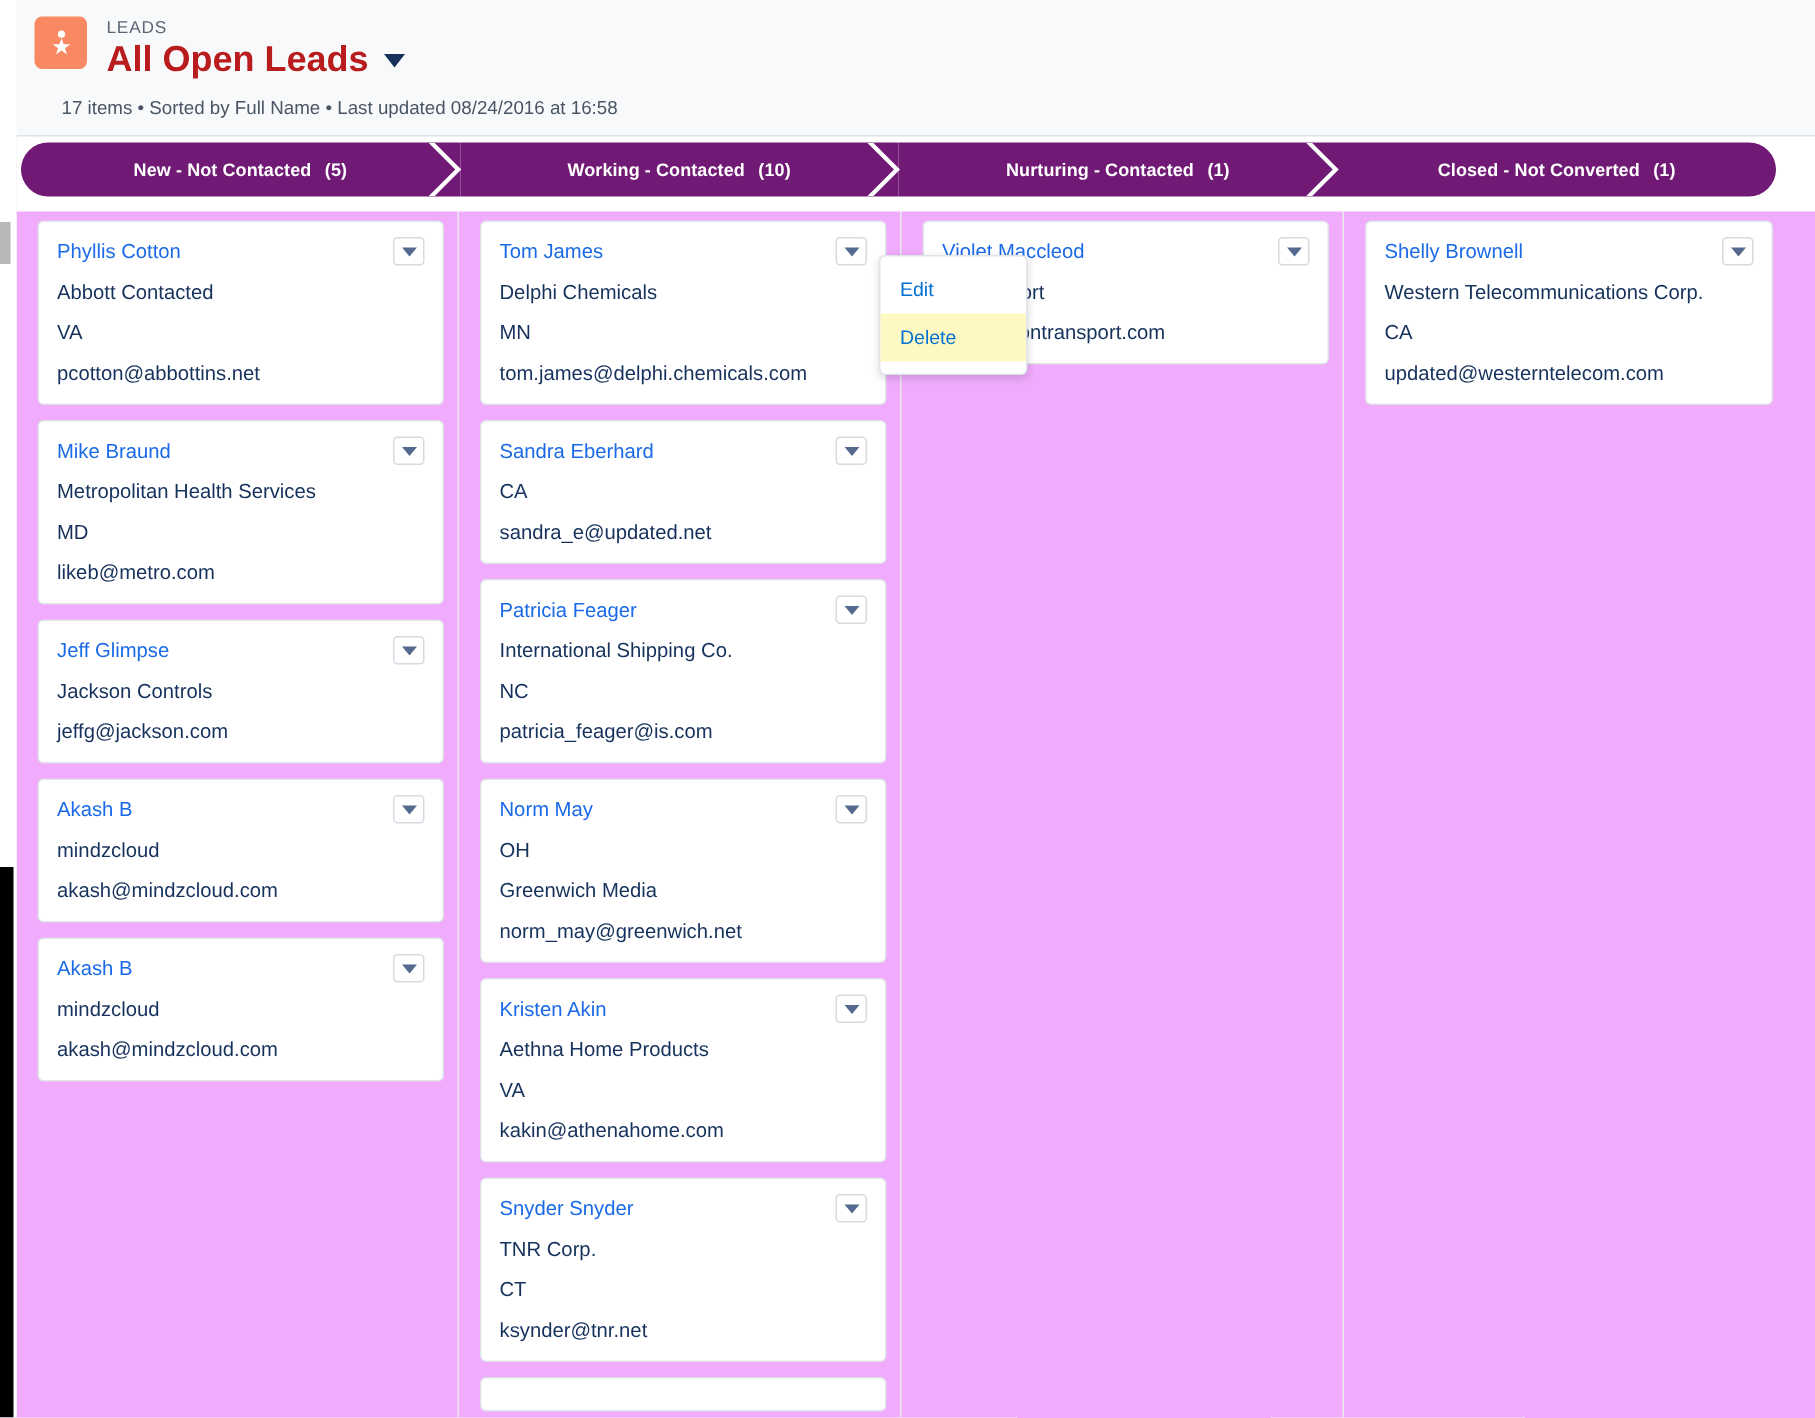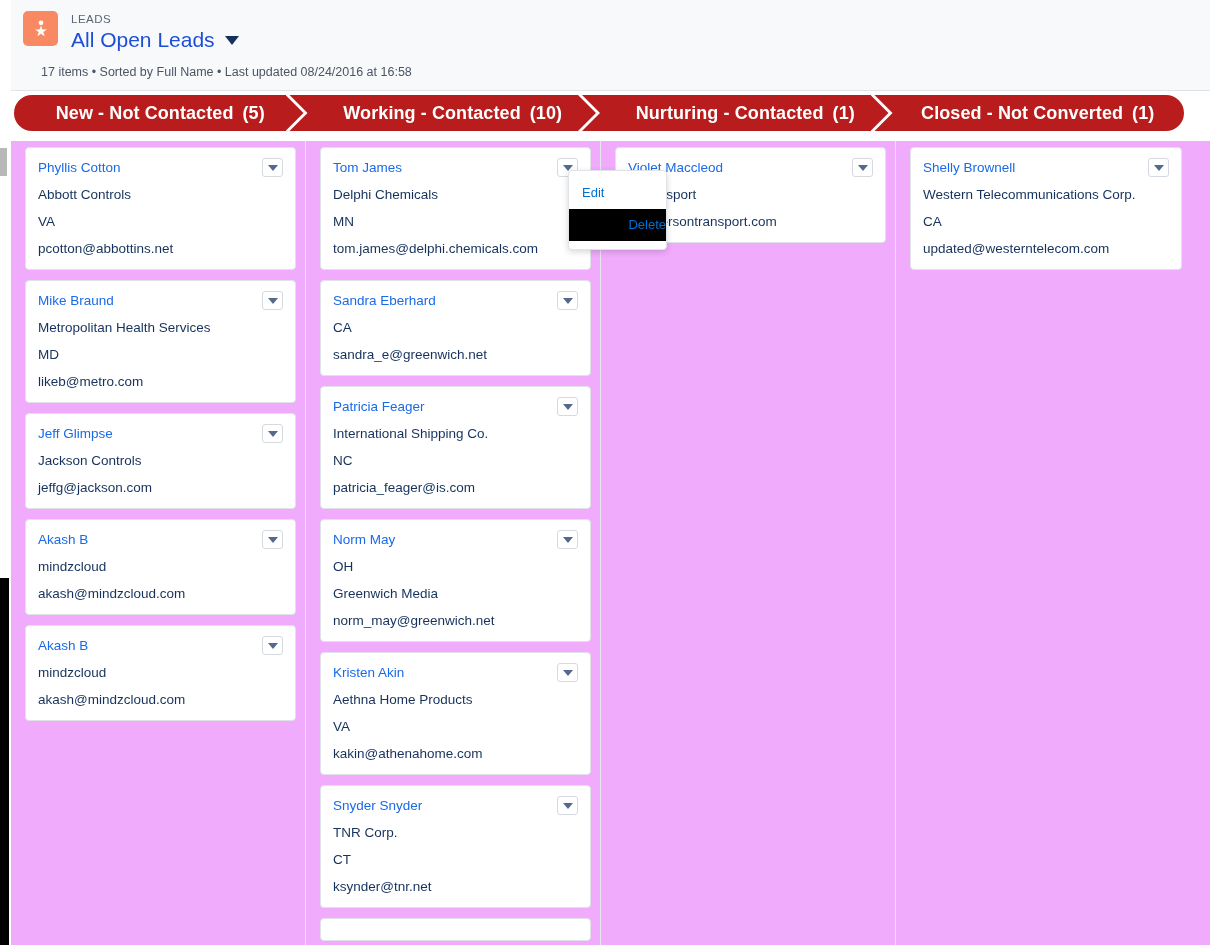--- a/index.html
+++ b/index.html
@@ -60,23 +60,23 @@
   .header-titles { margin-left: 13px; padding-top: 1px; }
   .eyebrow {
     font-size: 11.5px;
     letter-spacing: .045em;
     color: #5b6576;
     text-transform: uppercase;
     line-height: 14px;
   }
   .title-row { display: flex; align-items: center; margin-top: 1px; }
   .page-title {
-    font-size: 21px;
-    font-weight: 400;
-    color: #1d4ed8;
+    font-size: 24px;
+    font-weight: 700;
+    color: #b91c1c;
     line-height: 26px;
   }
   .title-caret {
     margin-left: 10px;
     width: 0; height: 0;
     border-left: 7px solid transparent;
     border-right: 7px solid transparent;
     border-top: 9px solid #16325c;
     cursor: pointer;
   }
@@ -88,24 +88,24 @@
 
   
   .path-wrap {
     position: absolute; left: 14px; top: 95px;
     width: 1170px; height: 36px;
     display: flex;
   }
   .path-item {
     position: relative;
     flex: 1 1 0;
-    background: #b91c1c;
+    background: #701a75;
     color: #ffffff;
     display: flex; align-items: center; justify-content: center;
-    font-size: 18px; font-weight: bold;
+    font-size: 12px; font-weight: bold;
     letter-spacing: .005em;
     cursor: pointer;
     white-space: nowrap;
   }
   .path-item:first-child { border-radius: 18px 0 0 18px; }
   .path-item:last-child  { border-radius: 0 18px 18px 0; text-align: right; }
   .path-item .count { margin-left: 9px; font-weight: bold; }
   
   .path-item:not(:last-child)::after {
     content: "";
@@ -171,37 +171,37 @@
     font-size: 13.5px;
     color: #16325c;
     line-height: 19px;
     margin-top: 8px;
     word-break: break-word;
   }
 
   
   .action-menu {
     position: absolute;
-    left: 568px; top: 170px;
+    left: 586px; top: 170px;
     width: 99px;
     background: #ffffff;
     border: 1px solid #e0e3e8;
     border-radius: 4px;
     box-shadow: 0 2px 6px rgba(0,0,0,.16);
     padding: 6px 0 8px 0;
     z-index: 60;
   }
   .action-item {
     font-size: 13px;
     color: #0070d2;
     line-height: 18px;
     padding: 7px 0 7px 13px;
     cursor: pointer;
   }
-  .action-item.hovered { background: #000000; text-align: right; }
+  .action-item.hovered { background: #fef9c3; }
 </style>
 </head>
 <body>
 
 <div id="app">
 
   <div class="left-gutter">
     <div class="gutter-thumb-gray"></div>
     <div class="gutter-thumb-black"></div>
   </div>
@@ -247,21 +247,21 @@
 
   <div class="board" id="board">
       <div class="column">
         <div class="card">
           <div class="card-head">
             <a class="card-name">Phyllis Cotton</a>
             <div class="card-menu-btn">
               <span class="tri"></span>
             </div>
           </div>
-          <div class="card-line">Abbott Controls</div>
+          <div class="card-line">Abbott Contacted</div>
           <div class="card-line">VA</div>
           <div class="card-line">pcotton@abbottins.net</div>
         </div>
         <div class="card">
           <div class="card-head">
             <a class="card-name">Mike Braund</a>
             <div class="card-menu-btn">
               <span class="tri"></span>
             </div>
           </div>
@@ -313,21 +313,21 @@
           <div class="card-line">tom.james@delphi.chemicals.com</div>
         </div>
         <div class="card">
           <div class="card-head">
             <a class="card-name">Sandra Eberhard</a>
             <div class="card-menu-btn">
               <span class="tri"></span>
             </div>
           </div>
           <div class="card-line">CA</div>
-          <div class="card-line">sandra_e@greenwich.net</div>
+          <div class="card-line">sandra_e@updated.net</div>
         </div>
         <div class="card">
           <div class="card-head">
             <a class="card-name">Patricia Feager</a>
             <div class="card-menu-btn">
               <span class="tri"></span>
             </div>
           </div>
           <div class="card-line">International Shipping Co.</div>
           <div class="card-line">NC</div>

